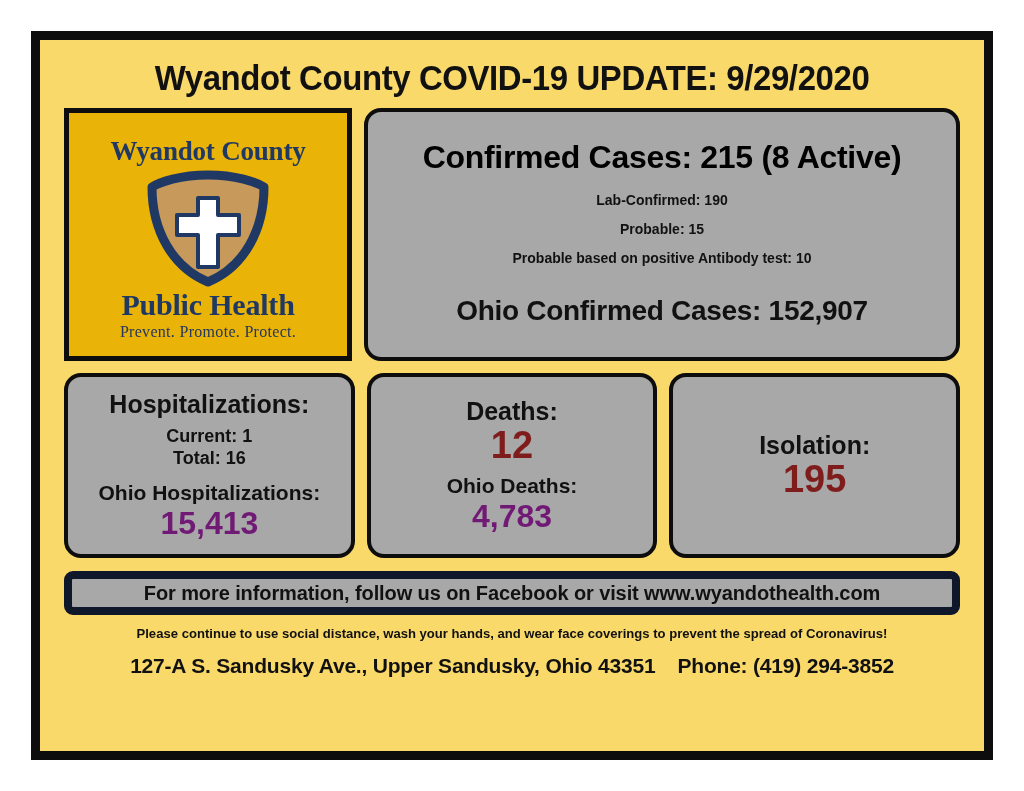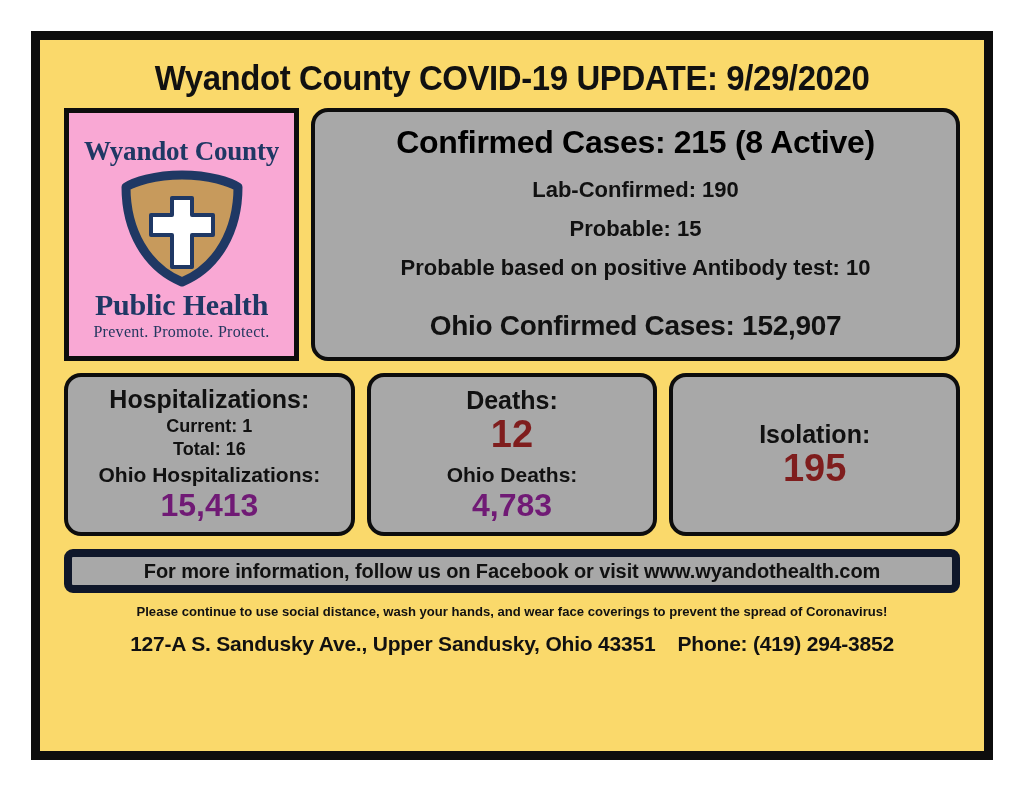--- a/index.html
+++ b/index.html
@@ -50,22 +50,22 @@
 
   
   .top-section {
     display: flex;
     gap: 12px;
     align-items: stretch;
     height: 253px;
   }
 
   .logo-box {
-    width: 235px;
-    background: #f9a8d4;
+    width: 288px;
+    background: #eab308;
     border: 5px solid #0d0d0d;
     box-sizing: border-box;
     display: flex;
     flex-direction: column;
     align-items: center;
     justify-content: center;
     padding: 17px 4px 8px 4px;
   }
   .logo-top-text {
     font-family: "Liberation Serif", serif;
@@ -117,41 +117,41 @@
   }
   .cases-headline {
     font-size: 32px;
     font-weight: bold;
     color: #000000;
     white-space: nowrap;
     letter-spacing: -0.3px;
     margin-bottom: 16px;
   }
   .cases-sub {
-    font-size: 22px;
+    font-size: 14px;
     font-weight: bold;
     color: #111111;
     margin-bottom: 13px;
     white-space: nowrap;
   }
   .cases-sub:last-of-type { margin-bottom: 0; }
   .cases-ohio {
     font-size: 28px;
     font-weight: bold;
     color: #111111;
     white-space: nowrap;
     letter-spacing: -0.3px;
     margin-top: 16px;
   }
 
   
   .mid-section {
     display: flex;
     gap: 12px;
-    height: 163px;
+    height: 185px;
     margin-top: 12px;
   }
   .mid-panel { flex: 1; padding: 8px 8px; }
 
   .mid-title {
     font-size: 25px;
     font-weight: bold;
     color: #111111;
     line-height: 1.12;
     white-space: nowrap;

